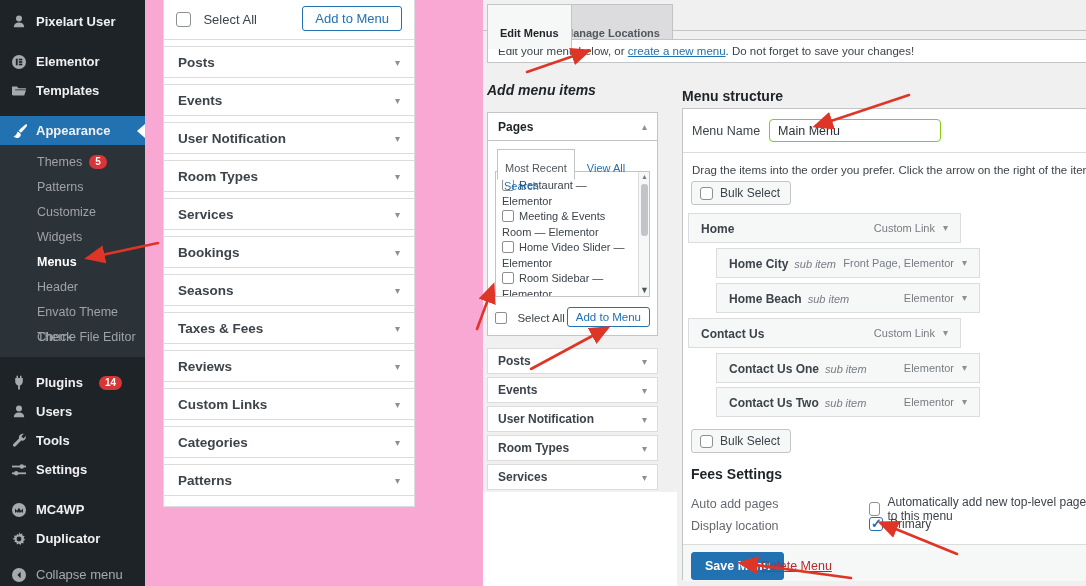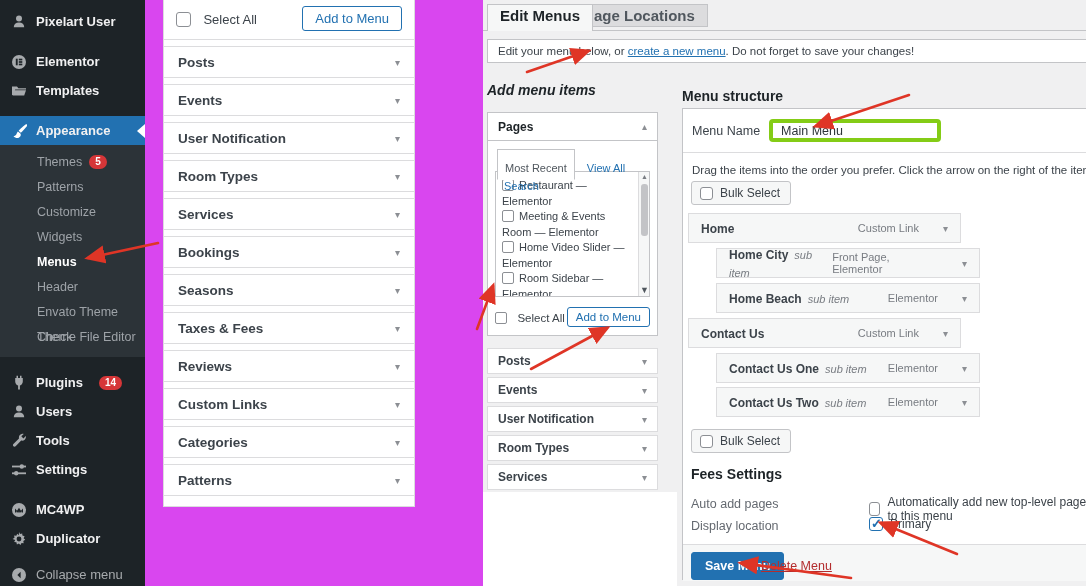--- a/index.html
+++ b/index.html
@@ -1,17 +1,17 @@
 <!DOCTYPE html>
 <html><head>
 <meta charset="utf-8">
 <style>
   * { margin:0; padding:0; box-sizing:border-box; }
   body { font-family:"Liberation Sans", sans-serif; background:#fff; }
-  #page { position:relative; width:1086px; height:586px; overflow:hidden; background:#d946ef; }
+  #page { position:relative; width:1086px; height:586px; overflow:hidden; background:#f9a8d4; }
 
   
   .sidebar { position:absolute; left:0; top:0; width:145px; height:586px; background:#1d2327; color:#f0f0f1; font-size:13px; }
   .sb-row { display:flex; align-items:center; gap:9px; height:29px; padding-left:10px; font-weight:600; color:#f0f0f1; cursor:pointer; }
   .sb-row .ic { width:17px; height:17px; flex:0 0 17px; color:#a7aaad; display:flex; align-items:center; justify-content:center; }
   .sb-row.active { background:#2271b1; position:relative; }
   .sb-row.active .ic { color:#fff; }
   .sb-notch { position:absolute; right:0; top:50%; margin-top:-7px; width:0; height:0;
               border-top:7px solid transparent; border-bottom:7px solid transparent; border-right:8px solid #fff; }
   .sb-sub { background:#2c3338; padding:5px 0 7px 0; }
@@ -38,21 +38,21 @@
   .cb.checked::after { content:"✓"; position:absolute; left:1px; top:-2px; color:#2271b1; font-size:13px; font-weight:bold; }
 
   .btn-outline { display:inline-block; background:#fff; border:1px solid #2271b1; color:#2271b1; border-radius:3px;
                  font-size:13px; padding:4px 12px; cursor:pointer; }
   .lab13 { font-size:13px; color:#3c434a; margin-left:8px; }
 
   
   .rightbg { position:absolute; left:483px; top:0; right:0; bottom:0; background:#f0f0f1; }
   .white-patch { position:absolute; left:0px; top:492px; width:194px; height:94px; background:#fff; }
   .tabline { position:absolute; left:483px; top:30px; right:0; border-bottom:1px solid #c3c4c7; }
-  .tab { position:absolute; top:4px; font-size:15px; font-weight:bold; padding:2px 12px; border:1px solid #c3c4c7; cursor:pointer; }
+  .tab { position:absolute; top:4px; font-size:11px; font-weight:bold; padding:22px 12px; border:1px solid #c3c4c7; cursor:pointer; }
   .tab.active { left:487px; background:#f6f7f7; color:#1d2327; border-bottom:none; height:27px; z-index:2; }
   .tab.inactive { left:551px; background:#dcdcde; color:#50575e; }
   .notice { position:absolute; left:487px; top:39px; width:610px; height:24px; background:#fff; border:1px solid #c3c4c7;
             font-size:11.5px; color:#3c434a; line-height:22px; padding-left:10px; white-space:nowrap; }
   .link { color:#2271b1; text-decoration:underline; cursor:pointer; }
 
   .h14 { font-size:14px; font-weight:bold; color:#1d2327; }
   .ami-head { position:absolute; left:487px; top:82px;font-style:italic; }
 
   
@@ -78,31 +78,31 @@
   .acc2 { position:absolute; left:487px; width:171px; height:26px; background:#fff; border:1px solid #dcdcde;
           display:flex; align-items:center; justify-content:space-between; padding:0 10px; cursor:pointer; }
   .acc2 .lbl { font-size:12px; font-weight:600; color:#3c434a; }
 
   
   .ms-head { position:absolute; left:682px; top:88px; }
   .ms-box { position:absolute; left:682px; top:108px; width:420px; height:472px; background:#fff; border:1px solid #c3c4c7; }
   .ms-namerow { position:absolute; left:0; right:0; top:0; height:44px; border-bottom:1px solid #dcdcde;
                 display:flex; align-items:center; padding-left:9px; gap:9px; }
   .ms-namelabel { font-size:12.5px; color:#3c434a; }
-  .ms-input { width:172px; height:23px; border:4px solid #84cc16; border-radius:4px; font-size:12.5px; padding:0 8px;
+  .ms-input { width:172px; height:23px; border:1px solid #84cc16; border-radius:4px; font-size:12.5px; padding:0 8px;
               font-family:"Liberation Sans", sans-serif; color:#2c3338; }
   .ms-drag { position:absolute; left:9px; top:55px; width:760px; font-size:11.5px; color:#3c434a; white-space:nowrap; }
   .bulk { position:absolute; display:inline-flex; align-items:center; gap:7px; border:1px solid #c3c4c7; background:#f6f7f7;
           border-radius:3px; padding:4px 10px 4px 8px; font-size:12px; color:#3c434a; cursor:pointer; }
   .bulk .cb { width:13px; height:13px; }
   .mi { position:absolute; height:30px; background:#f6f7f7; border:1px solid #dcdcde;
         display:flex; align-items:center; justify-content:space-between; padding:0 12px; cursor:grab; }
   .mi .t { font-size:12px; font-weight:bold; color:#3c434a; }
   .mi .s { font-size:11px; font-style:italic; color:#787c82; margin-left:6px; font-weight:normal; }
-  .mi .r { font-size:11px; color:#787c82; display:flex; align-items:center; gap:24px; }
+  .mi .r { font-size:11px; color:#787c82; display:flex; gap:8px; }
   .mi.lvl0 { left:5px; width:273px; }
   .mi.lvl1 { left:33px; width:264px; }
 
   .ms-setrow { position:absolute; font-size:12.5px; color:#646970; }
   .ms-setopt { position:absolute; font-size:12px; color:#3c434a; display:flex; align-items:center; gap:7px; }
   .ms-setopt .cb { width:14px; height:14px; }
   .ms-foot { position:absolute; left:0; right:0; top:435px; height:37px; border-top:1px solid #dcdcde; background:#f6f7f7; }
   .btn-primary { position:absolute; left:8px; top:443px; background:#2271b1; border:1px solid #2271b1; color:#fff;
                  font-size:12.5px; font-weight:600; border-radius:3px; padding:6px 13px; cursor:pointer; }
   .del-link { position:absolute; left:78px; top:450px; font-size:12.5px; color:#b32d2e; text-decoration:underline; cursor:pointer; }

